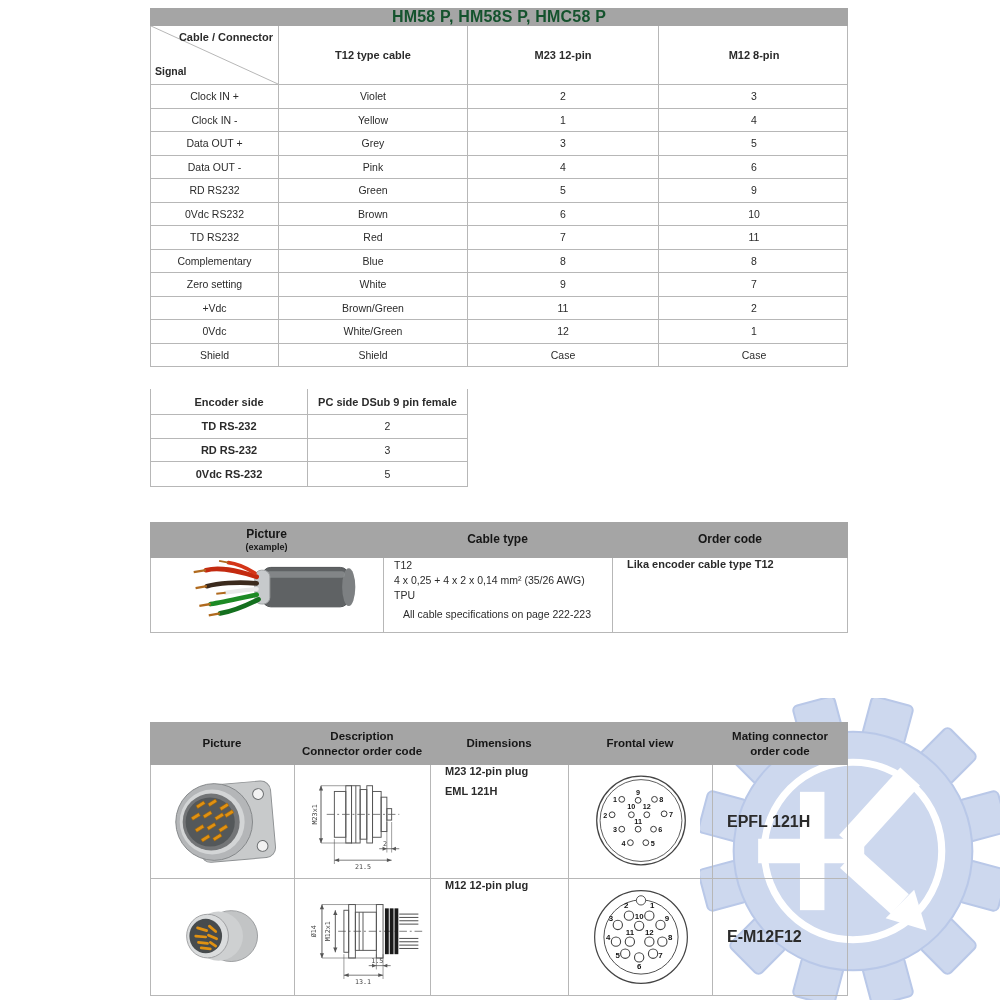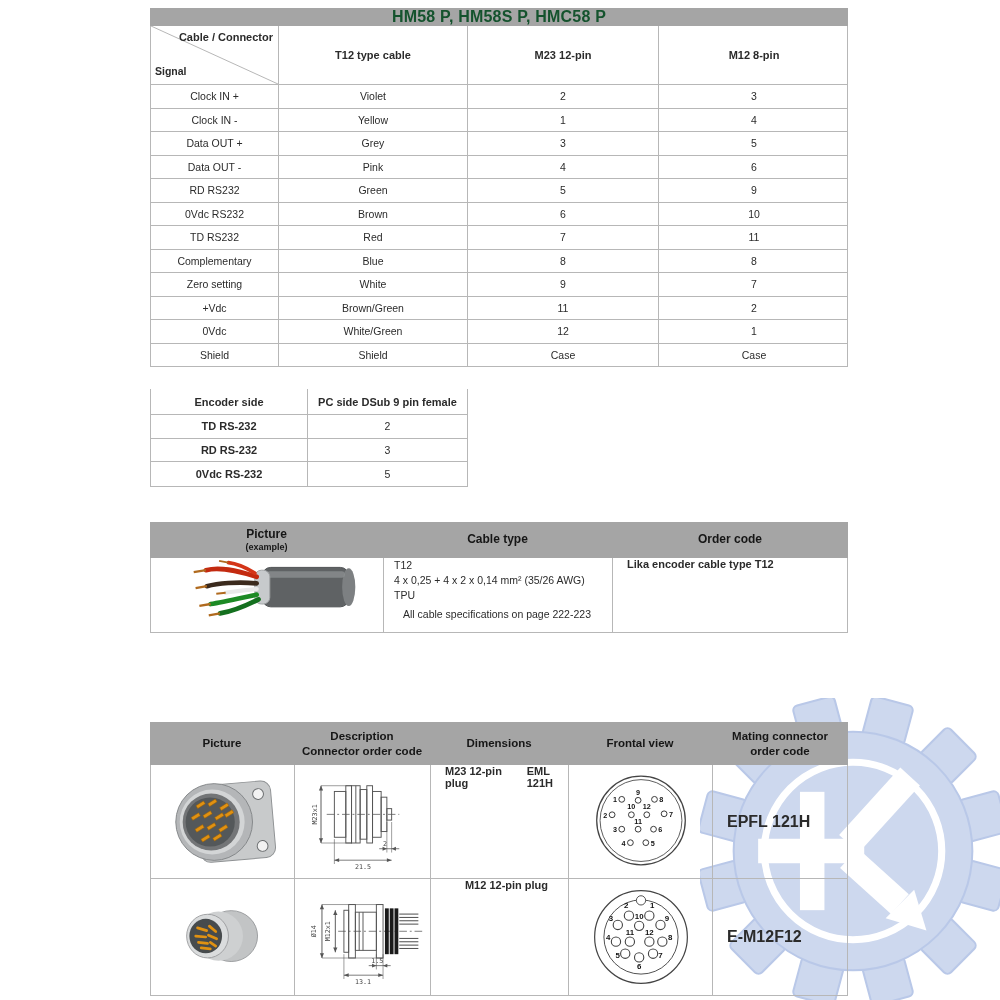--- a/index.html
+++ b/index.html
@@ -59,22 +59,22 @@
   .conn-table{left:150px;top:722px;width:698px}
   .cn-head{grid-template-columns:144px 136px 138px 144px 136px;height:43px;background:var(--gray)}
   .cn-head .cell{border-right:none;font-weight:bold;font-size:11.5px;color:#161616;
     flex-direction:column;line-height:1.3;text-align:center}
   .cn-body{border:1px solid var(--bd);border-top:none}
   .cnrow{grid-template-columns:144px 136px 138px 144px 136px;border-bottom:1px solid var(--bd)}
   .cnrow:last-child{border-bottom:none}
   .cnrow.r1{height:114px}
   .cnrow.r2{height:116px}
   .cnrow .cell{background:transparent}
-  .desc-cell{flex-direction:row;align-items:flex-start;justify-content:center;
-    gap:16px;padding-left:14px;font-weight:bold;font-size:11px}
+  .desc-cell{flex-direction:column;align-items:flex-start;justify-content:flex-start;
+    gap:8px;padding-left:14px;font-weight:bold;font-size:11px}
   .mate-cell{justify-content:flex-start;padding-left:14px;font-weight:bold;font-size:16px}
   
   .watermark{left:700px;top:698px;width:306px;height:306px;z-index:0}
   svg text{fill:#222}
   .dim text{fill:#444;font-size:7px;font-family:"DejaVu Sans Mono","Liberation Mono",monospace}
   .front text{font-weight:bold;fill:#111}
 </style>
 </head>
 <body>
 

